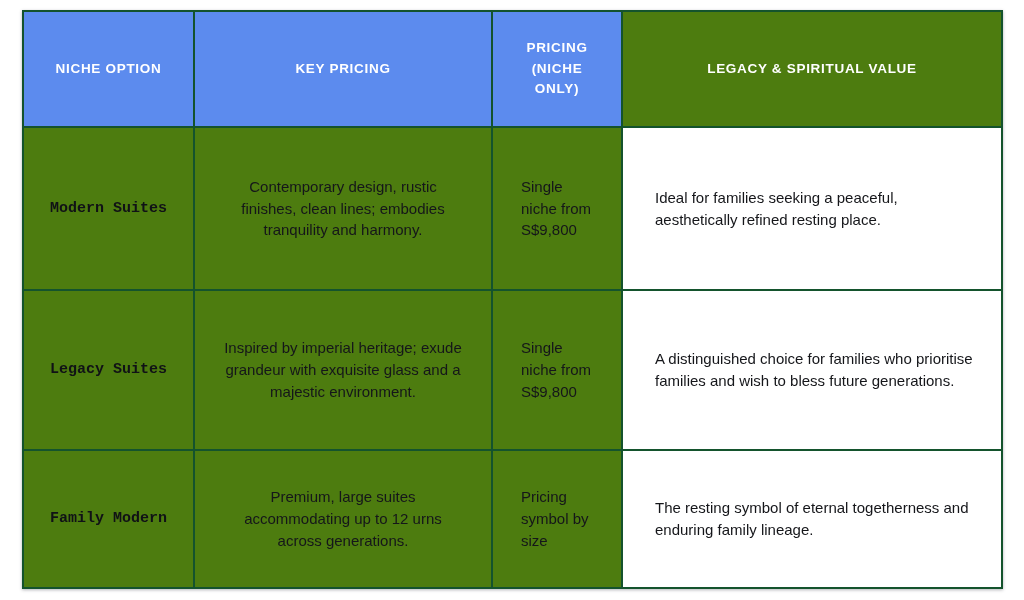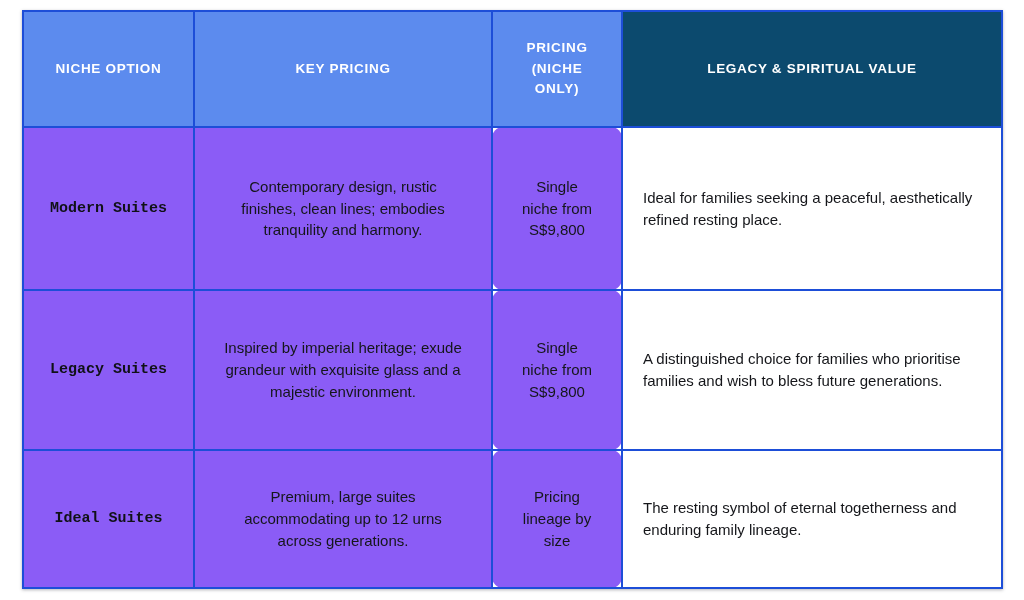--- a/index.html
+++ b/index.html
@@ -16,68 +16,68 @@
     left: 22px;
     top: 10px;
   }
   table.suites {
     border-collapse: collapse;
     table-layout: fixed;
     box-shadow: 0 1px 3px rgba(40,44,55,0.35);
   }
   table.suites th,
   table.suites td {
-    border: 2px solid #1d4ed8;
+    border: 2px solid #14532d;
     vertical-align: middle;
-    padding: 0;
+    padding: 12px;
   }
   
   col.c-option  { width: 171px; }
   col.c-feature { width: 298px; }
   col.c-pricing { width: 130px; }
   col.c-value   { width: 380px; }
 
   
   tr.header-row { height: 116px; }
   th.hdr {
     background: #5C8BEE;
     color: #ffffff;
     font-size: 13.5px;
     font-weight: 600;
     letter-spacing: 0.7px;
     text-align: center;
     line-height: 1.55;
   }
-  th.hdr-light { background: #0c4a6e; }
+  th.hdr-light { background: #4d7c0f; }
   th .hdr-inner { margin: 0 auto; }
   th .w-narrow { max-width: 96px; }
 
   
   tr.row-1 { height: 163px; }
   tr.row-2 { height: 160px; }
   tr.row-3 { height: 138px; }
 
   td.cell {
-    background: #8b5cf6;
+    background: #4d7c0f;
     color: #15161A;
     font-size: 15px;
     line-height: 1.45;
   }
   td.cell-option {
     text-align: center;
     font-weight: bold;
     color: #101116;
     font-family: Liberation Mono, monospace;
   }
   td.cell-feature { text-align: center; }
   td.cell-feature .cell-inner {
     max-width: 240px;
     margin: 0 auto;
   }
-  td.cell-pricing { text-align: center; border-radius: 11px; }
+  td.cell-pricing { text-align: left; }
   td.cell-pricing .cell-inner {
     max-width: 72px;
     margin: 0 auto;
   }
   td.cell-value {
     background: #ffffff;
     text-align: left;
   }
   td.cell-value .cell-inner {
     max-width: 342px;
@@ -136,27 +136,27 @@
         </td>
         <td class="cell cell-pricing">
           <div class="cell-inner">Single niche from S$9,800</div>
         </td>
         <td class="cell cell-value">
           <div class="cell-inner">A distinguished choice for families who prioritise families and wish to bless future generations.</div>
         </td>
       </tr>
       <tr class="row-3">
         <td class="cell cell-option">
-          <div class="cell-inner">Ideal Suites</div>
+          <div class="cell-inner">Family Modern</div>
         </td>
         <td class="cell cell-feature">
           <div class="cell-inner">Premium, large suites accommodating up to 12 urns across generations.</div>
         </td>
         <td class="cell cell-pricing">
-          <div class="cell-inner">Pricing lineage by size</div>
+          <div class="cell-inner">Pricing symbol by size</div>
         </td>
         <td class="cell cell-value">
           <div class="cell-inner">The resting symbol of eternal togetherness and enduring family lineage.</div>
         </td>
       </tr>
     </tbody>
   </table>
 </div>
 
 </body></html>

